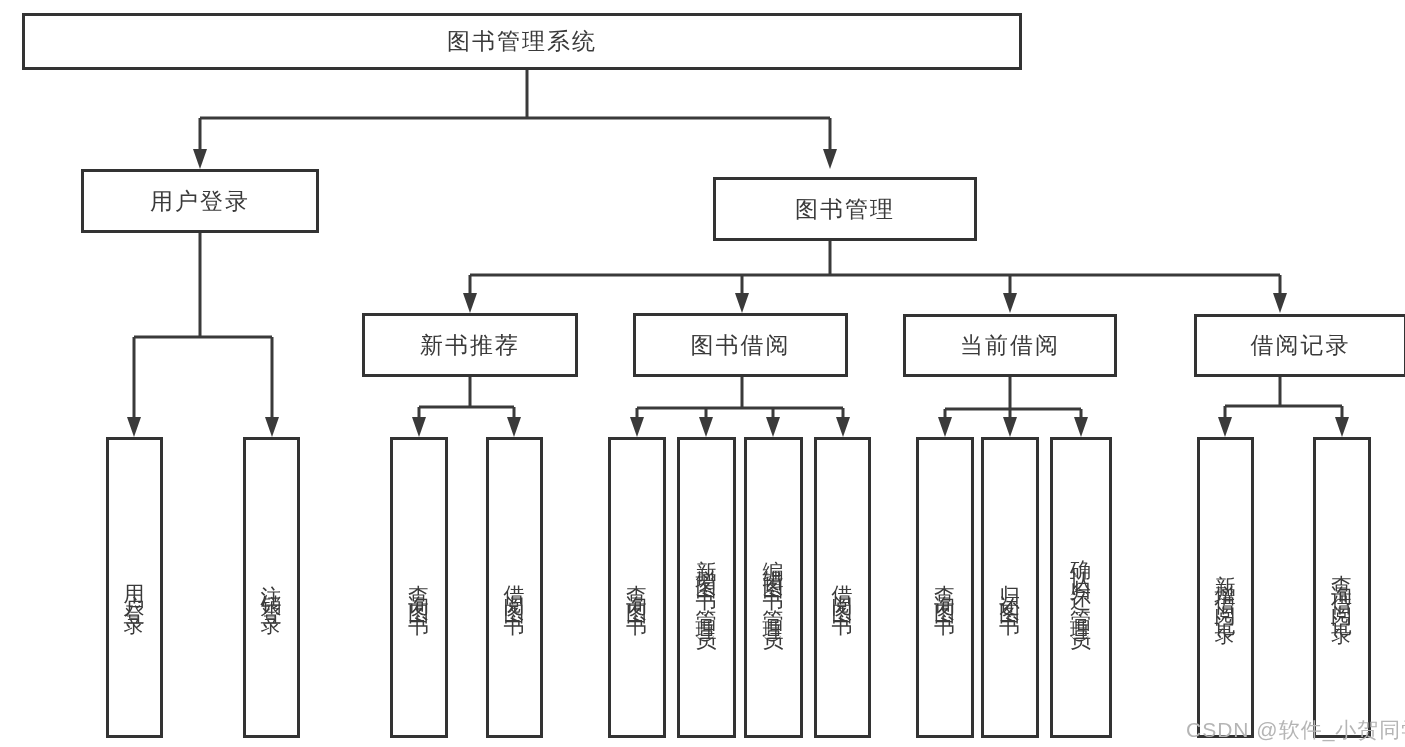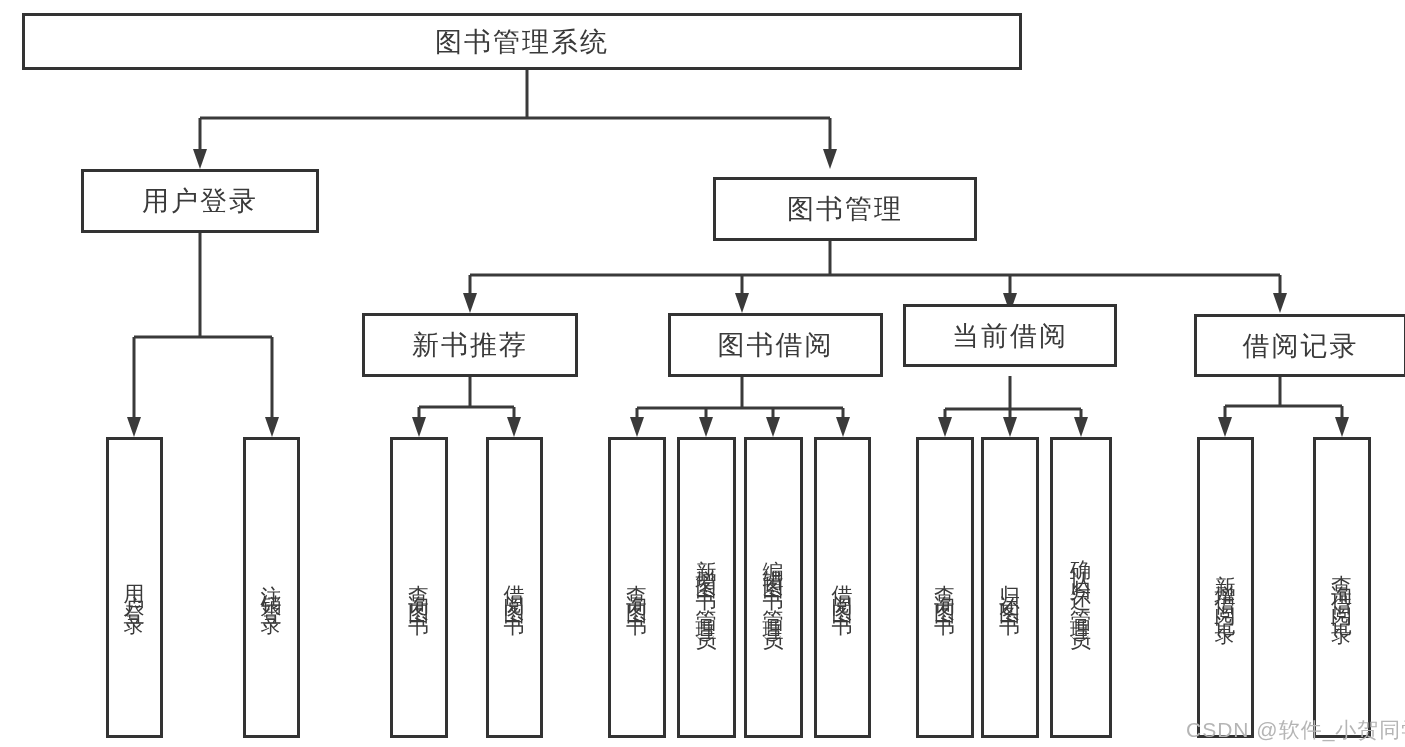--- a/index.html
+++ b/index.html
@@ -21,21 +21,21 @@
   }
   .node {
     position: absolute;
     background: #ffffff;
     border: 3px solid #333333;
     display: flex;
     align-items: center;
     justify-content: center;
     color: #3a3a3a;
   }
-  .hnode { font-size: 27px; letter-spacing: 2px; white-space: nowrap; }
+  .hnode { font-size: 23px; letter-spacing: 2px; white-space: nowrap; }
   .vnode span {
     writing-mode: vertical-rl;
     text-orientation: mixed;
     font-size: 21px;
     letter-spacing: 10px;
     line-height: 1;
   }
   .watermark {
     position: absolute;
     left: 1186px;
@@ -94,24 +94,24 @@
   <div class="node hnode" style="left:81px;top:169px;width:238px;height:64px;">
     <span>用户登录</span>
   </div>
   <div class="node hnode" style="left:713px;top:177px;width:264px;height:64px;">
     <span>图书管理</span>
   </div>
 
   <div class="node hnode" style="left:362px;top:313px;width:216px;height:64px;justify-content:center;">
     <span>新书推荐</span>
   </div>
-  <div class="node hnode" style="left:668px;top:313px;width:215px;height:64px;">
+  <div class="node hnode" style="left:633px;top:313px;width:215px;height:64px;">
     <span>图书借阅</span>
   </div>
-  <div class="node hnode" style="left:903px;top:304px;width:214px;height:63px;">
+  <div class="node hnode" style="left:903px;top:314px;width:214px;height:63px;">
     <span>当前借阅</span>
   </div>
   <div class="node hnode" style="left:1174px;top:314px;width:213px;height:63px;margin-left:20px;">
     <span>借阅记录</span>
   </div>
 
   <div class="node vnode" style="left:106px;top:437px;width:57px;height:301px;">
     <span>用户登录</span>
   </div>
   <div class="node vnode" style="left:243px;top:437px;width:57px;height:301px;">

